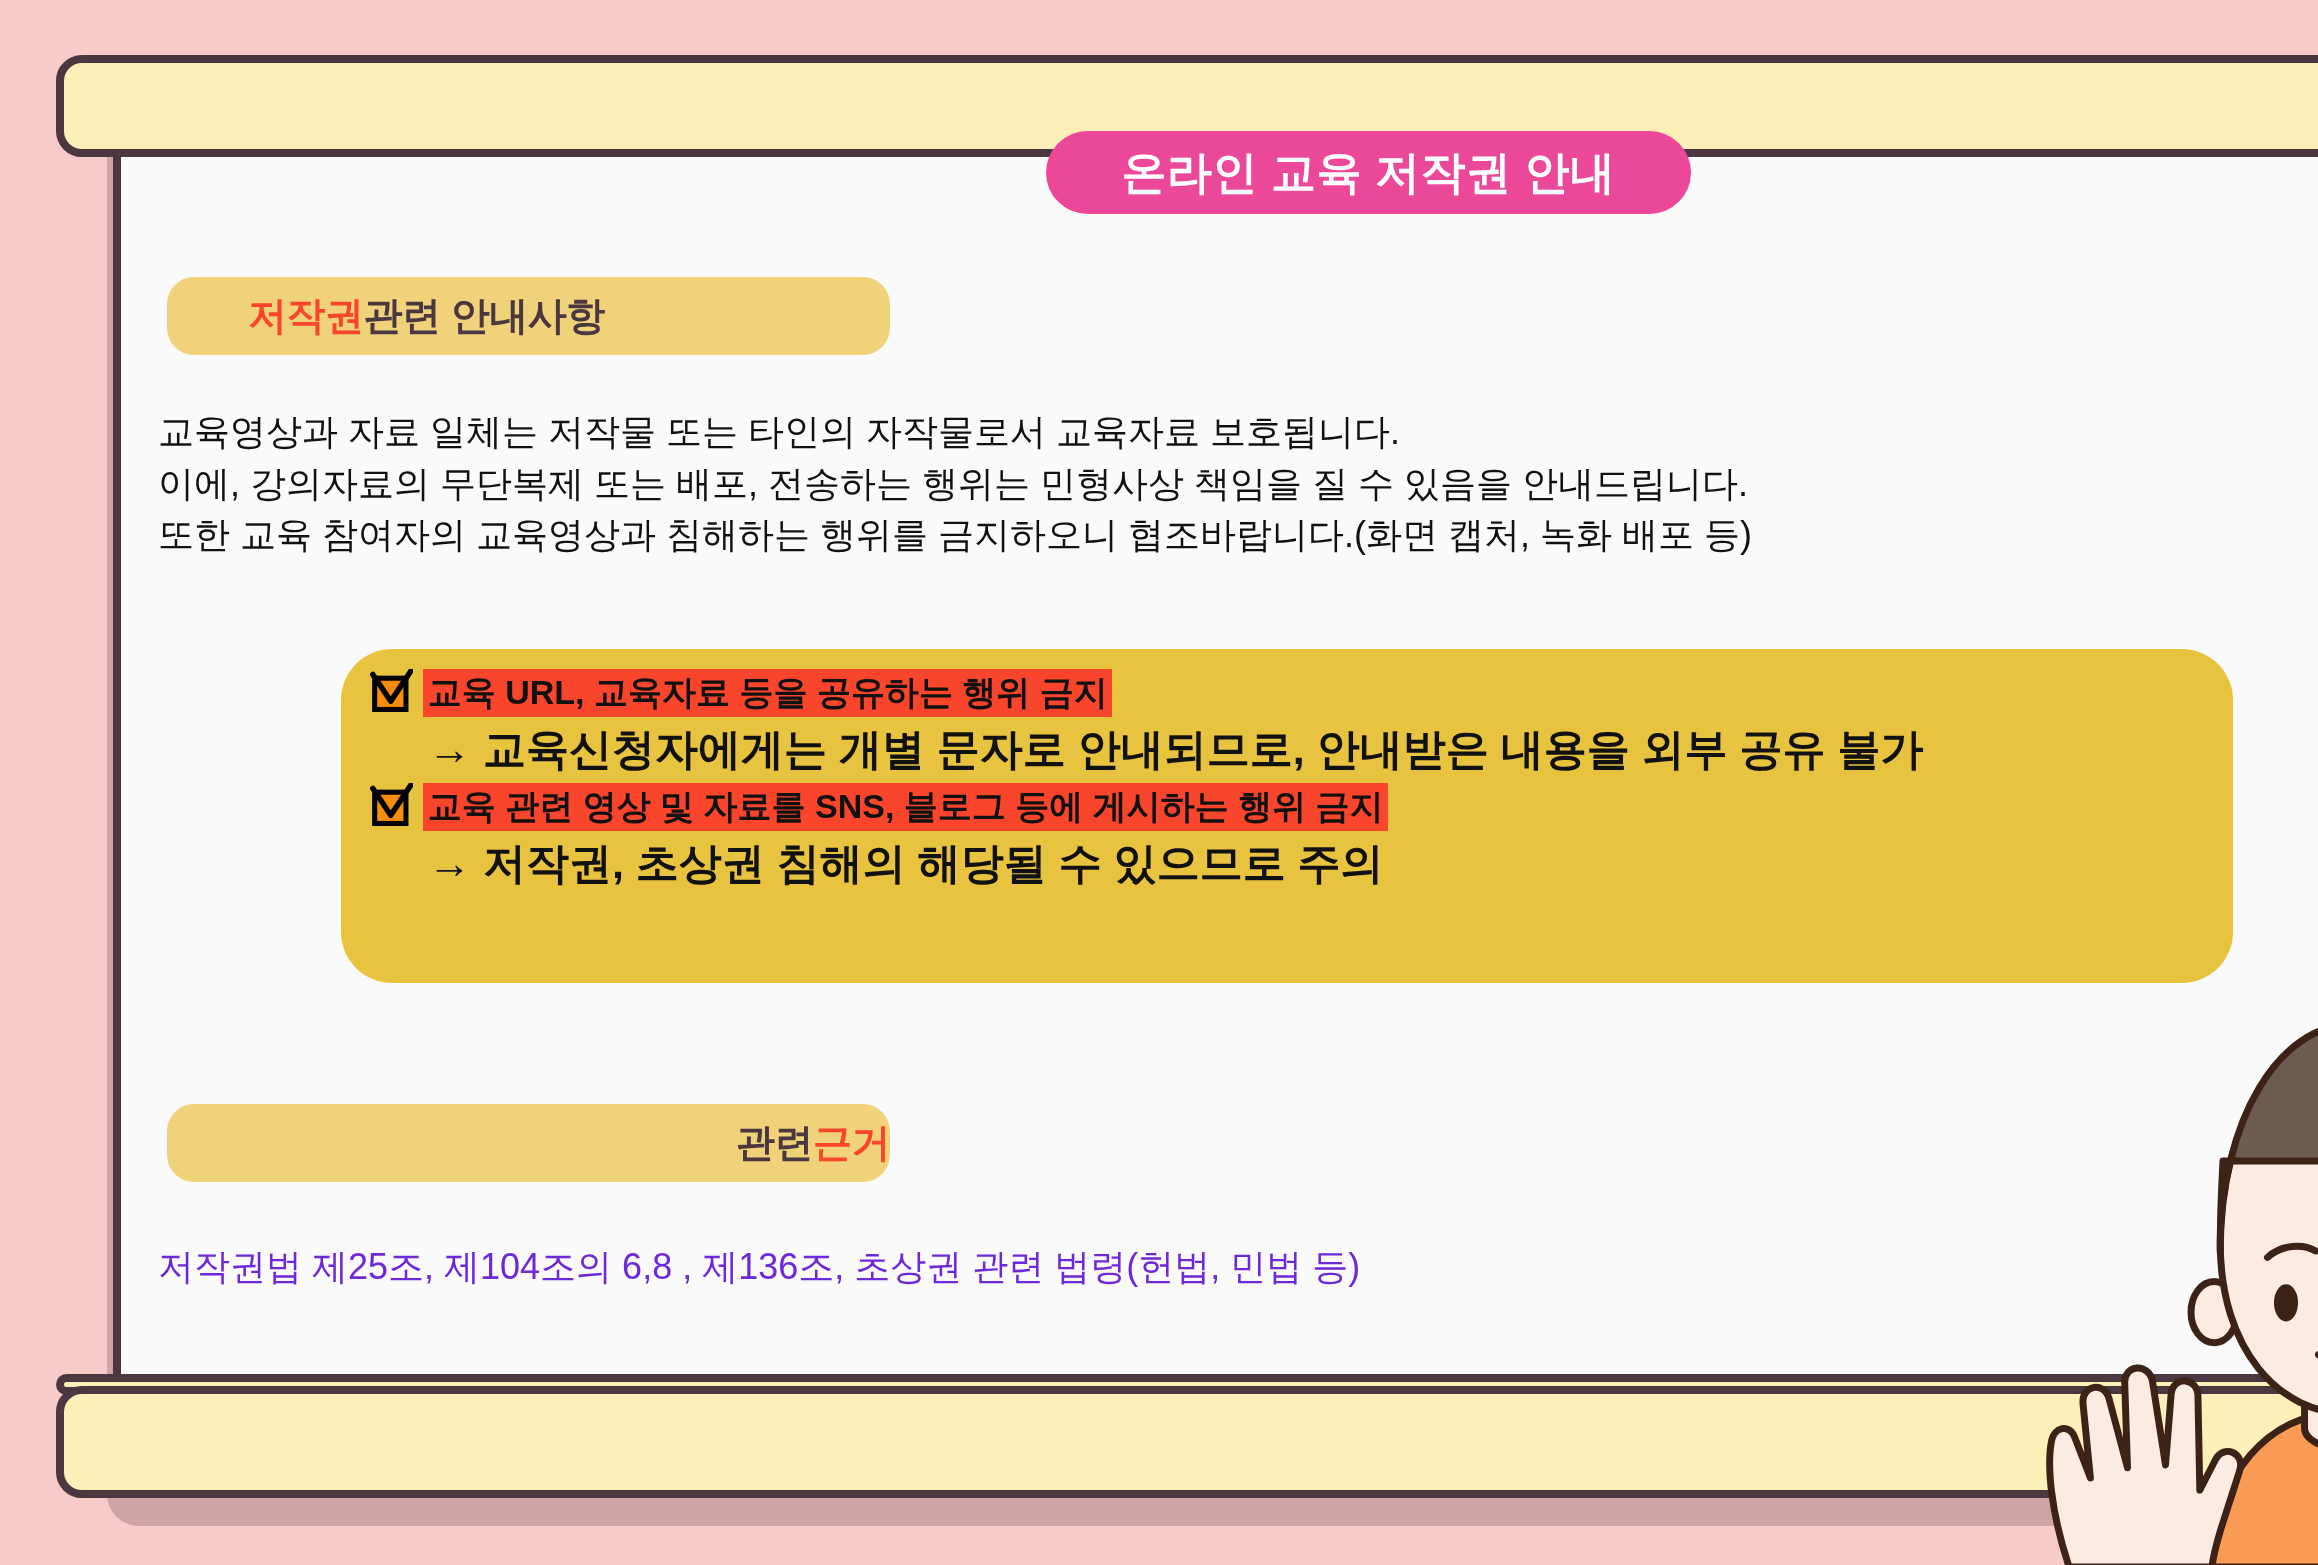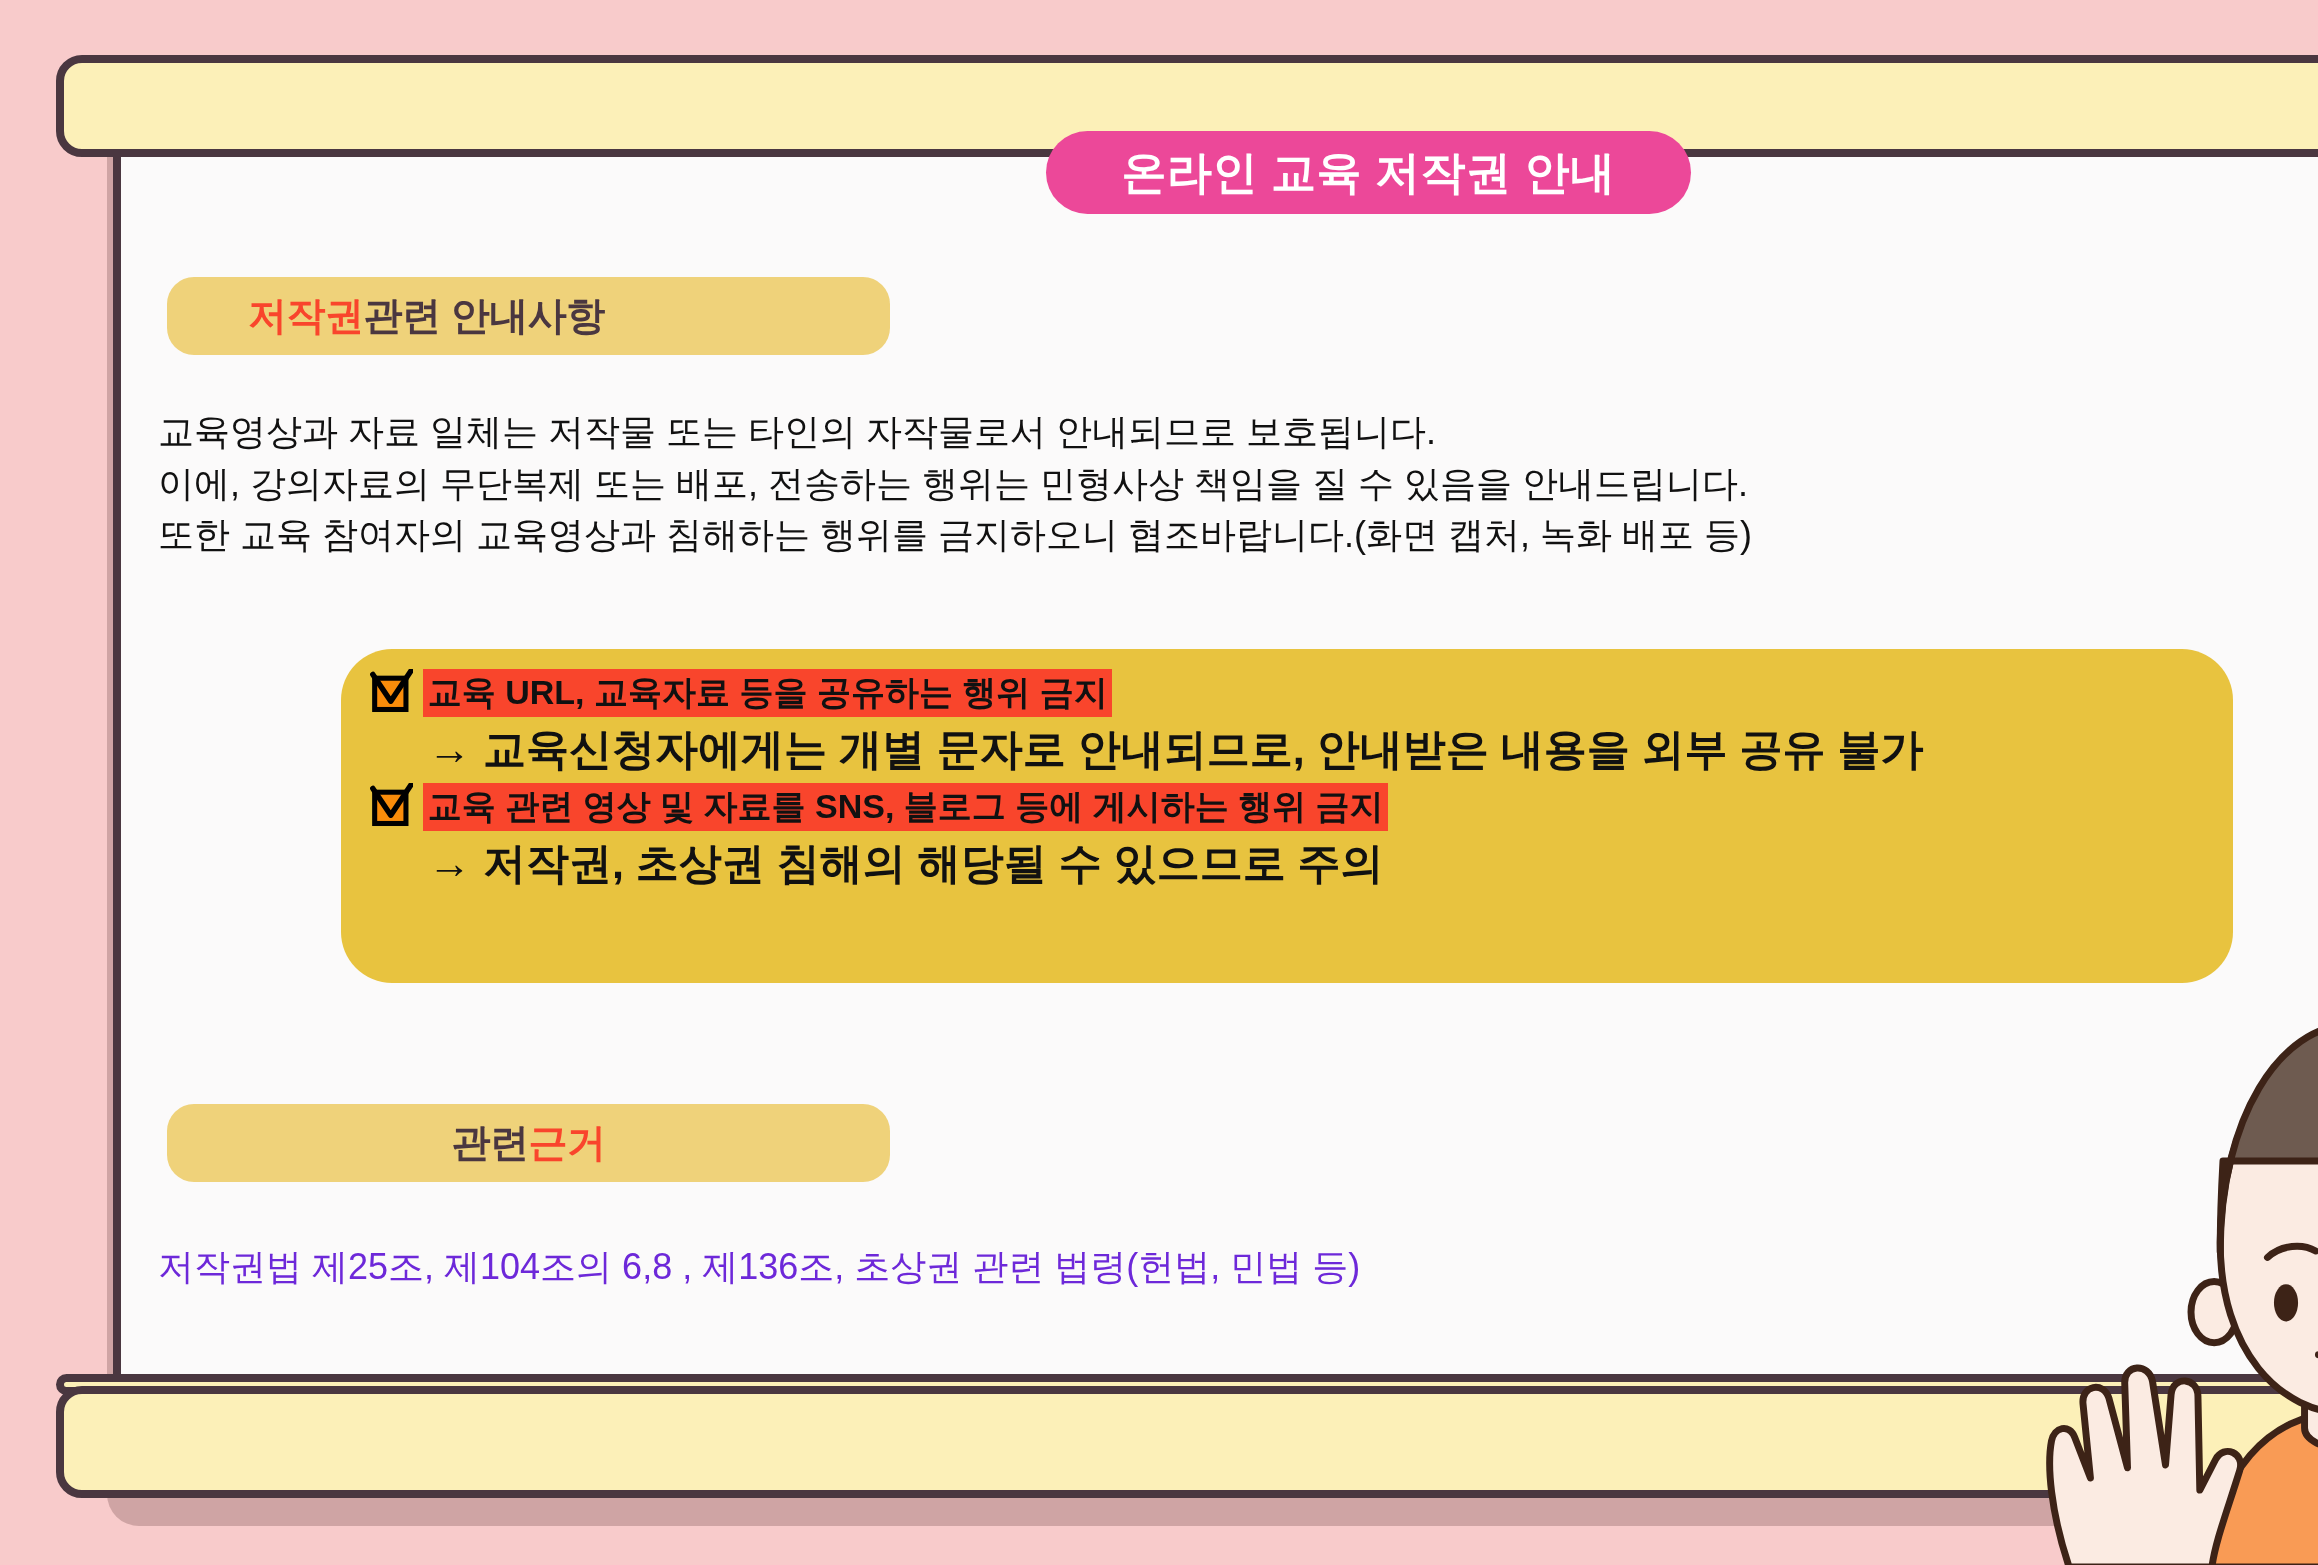--- a/index.html
+++ b/index.html
@@ -137,20 +137,21 @@
     justify-content: flex-start;
     padding-left: 81px;
     box-sizing: border-box;
     text-align: right;
   }
   #pill-basis {
     left: 167px;
     top: 1104px;
     width: 723px;
     height: 78px;
+    justify-content: flex-end;
   }
 
   
   .body-text {
     position: absolute;
     left: 158px;
     top: 408px;
     z-index: 6;
   }
   .body-text p {
@@ -258,21 +259,21 @@
   <div class="title-pill">
     <span>온라인 교육 저작권 안내</span>
   </div>
 
   <div class="section-pill" id="pill-copyright">
     <span class="pill-accent">저작권</span>
     <span class="pill-dark"> 관련 안내사항</span>
   </div>
 
   <div class="body-text">
-    <p>교육영상과 자료 일체는 저작물 또는 타인의 자작물로서 안내되므로 보호됩니다.</p>
+    <p>교육영상과 자료 일체는 저작물 또는 타인의 자작물로서 교육자료 보호됩니다.</p>
     <p>이에, 강의자료의 무단복제 또는 배포, 전송하는 행위는 민형사상 책임을 질 수 있음을 안내드립니다.</p>
     <p>또한 교육 참여자의 교육영상과 침해하는 행위를 금지하오니 협조바랍니다.(화면 캡처, 녹화 배포 등)</p>
   </div>
 
   <div class="checklist-box">
 
     <div class="check-row">
       <span class="check-glyph">
         <svg width="44" height="46" viewBox="0 0 95 100" xmlns="http://www.w3.org/2000/svg">
           <rect x="12" y="20" width="68" height="68" fill="#F98C0A" stroke="#000000" stroke-width="11"></rect>

